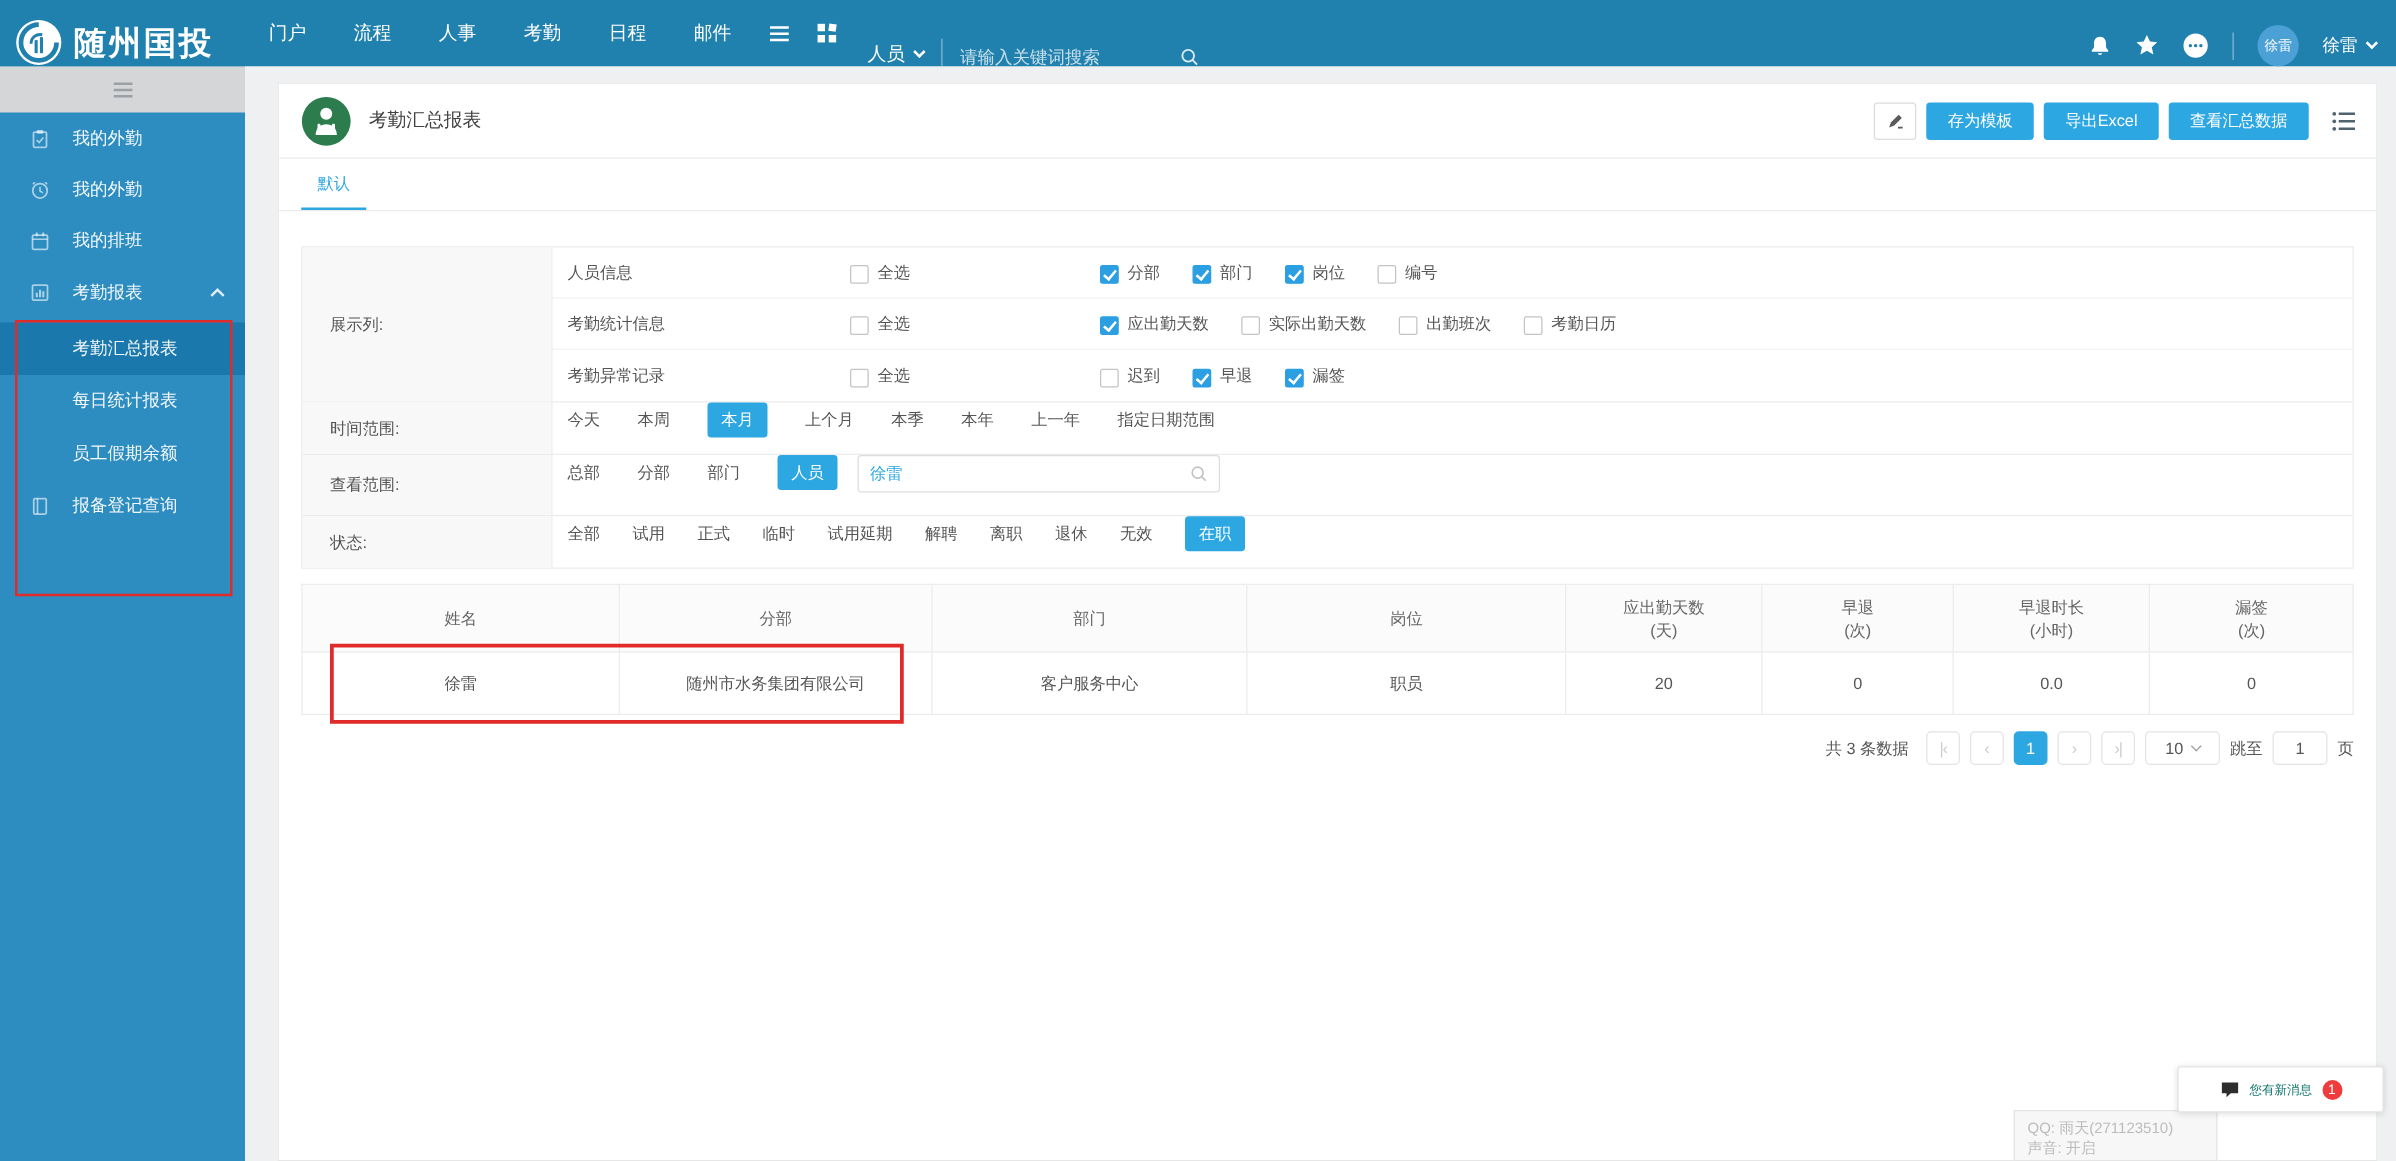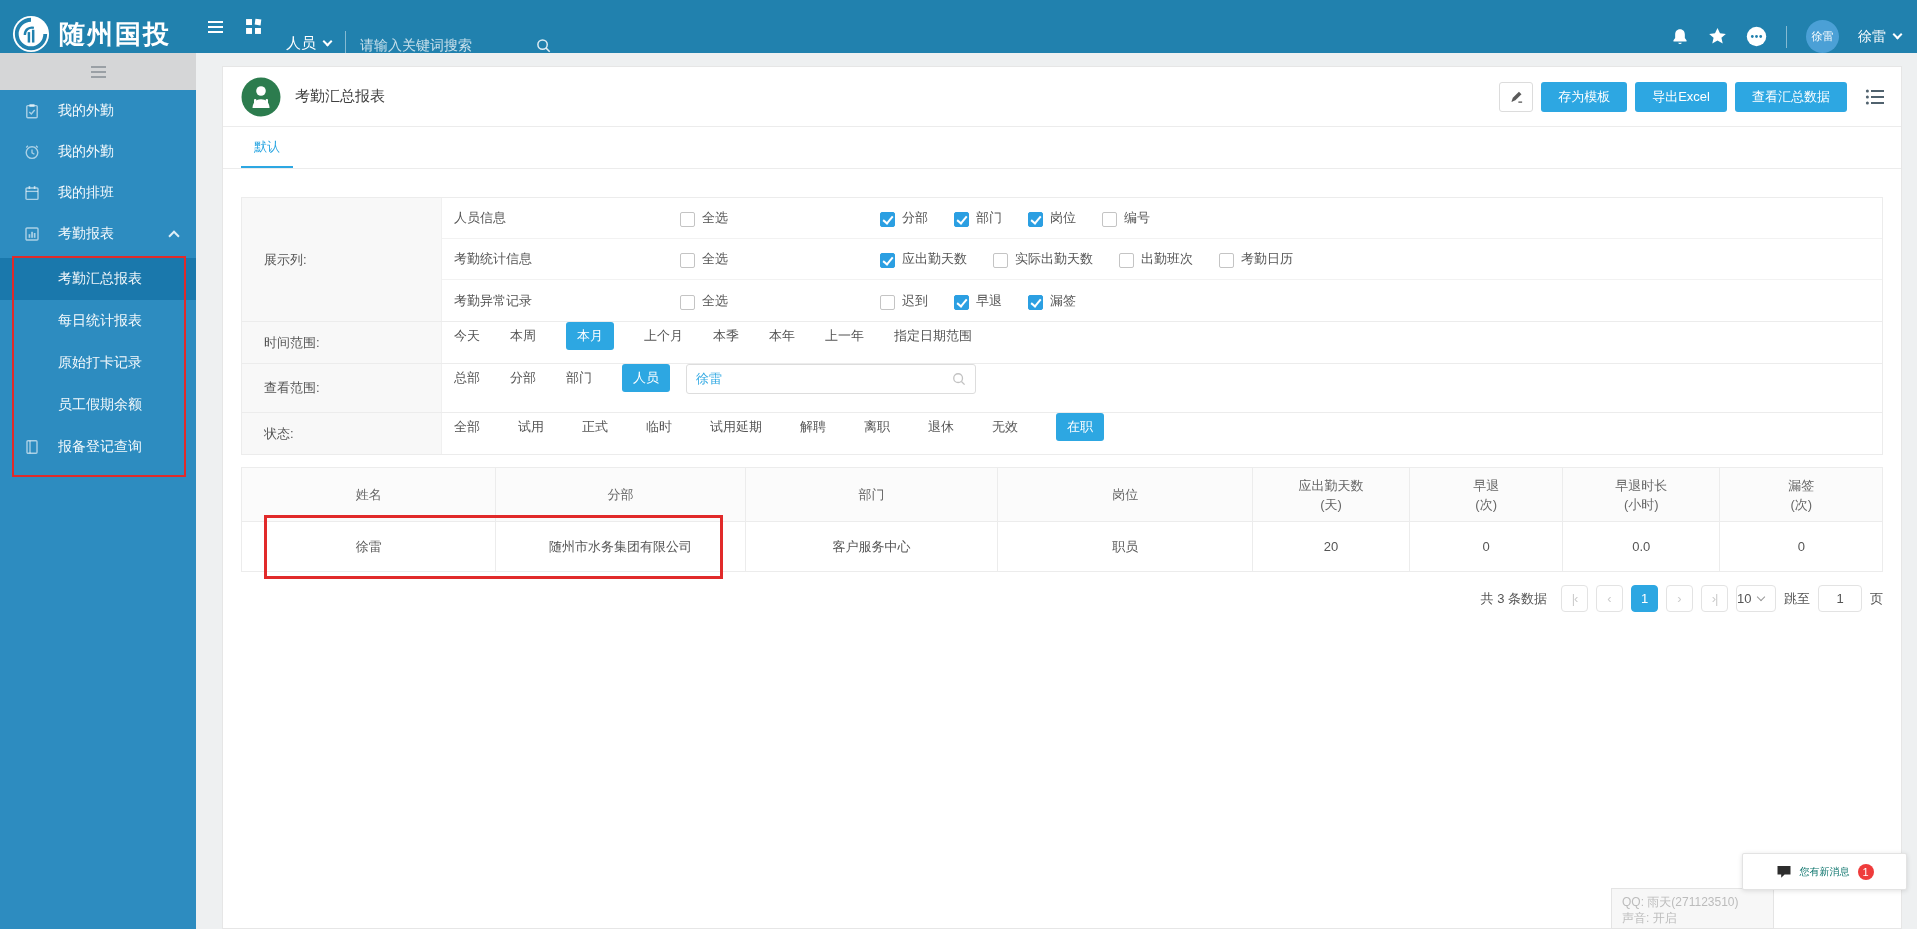--- a/index.html
+++ b/index.html
@@ -70,21 +70,21 @@
   .gname{width:226px;font-size:13px;color:#555;flex:none}
   .gall{width:200px;display:flex;align-items:center;flex:none}
   .gopts{display:flex;align-items:center;gap:26px}
   .opt{display:flex;align-items:flex-end;gap:7px;font-size:13px;color:#555;cursor:pointer}
   .cb{width:15px;height:15px;border:1px solid #c4c4c4;border-radius:2px;background:#fff;position:relative;flex:none}
   .cb.on{background:#2b9fe2;border-color:#2b9fe2}
   .cb.on::after{content:"";position:absolute;left:4px;top:1px;width:4px;height:8px;border:solid #fff;border-width:0 2px 2px 0;transform:rotate(40deg)}
   .fcontent{flex:1;display:flex;align-items:flex-start;padding-left:12px}
   .h41{min-height:41px}.h48{min-height:48px}
   .lopts{display:flex;align-items:center;gap:30px;font-size:13px;color:#555}
-  .lopts.tight{gap:38px}
+  .lopts.tight{gap:26px}
   .lopt{cursor:pointer;white-space:nowrap}
   .chip{background:#2da7e2;color:#fff;border-radius:3px;padding:5px 11px}
   .sinput{margin-left:16px;width:290px;height:30px;border:1px solid #ddd;border-radius:3px;display:flex;align-items:center;padding:0 9px;background:#fff}
   .sinput input{flex:1;border:none;outline:none;font-size:13px;color:#2da7e2;font-family:inherit}
 
   
   .dtable-wrap{position:relative;margin-top:12px}
   table{width:100%;border-collapse:collapse;table-layout:fixed}
   th,td{border:1px solid #ececec;text-align:center}
   th{background:#fbfbfb;font-weight:400;font-size:13px;color:#666;height:54px}
@@ -94,21 +94,21 @@
 
   
   .pager{margin-top:13px;display:flex;align-items:center;justify-content:flex-end;gap:8px;font-size:13px;color:#555}
   .pg-total{margin-right:6px}
   .pg-btn{min-width:27px;height:27px;padding:0 4px;border:1px solid #e3e3e3;border-radius:4px;background:#fff;display:flex;align-items:center;justify-content:center;color:#ccc;font-size:13px;cursor:pointer}
   .pg-btn.active{background:#2da7e2;border-color:#2da7e2;color:#fff}
   .pg-first::before{content:"|\2039";letter-spacing:-1px}
   .pg-prev::before{content:"\2039"}
   .pg-next::before{content:"\203A"}
   .pg-last::before{content:"\203A|";letter-spacing:-1px}
-  .pg-size{width:40px;height:27px;border:1px solid #e3e3e3;border-radius:4px;background:#fff;display:flex;align-items:center;justify-content:flex-start;gap:7px;color:#555;cursor:pointer}
+  .pg-size{width:60px;height:27px;border:1px solid #e3e3e3;border-radius:4px;background:#fff;display:flex;align-items:center;justify-content:center;gap:7px;color:#555;cursor:pointer}
   .chev-gray{width:6px;height:6px;border:solid #999;border-width:0 0 1.5px 1.5px;transform:rotate(-45deg);margin-top:-3px}
   .pg-jump{width:44px;height:27px;border:1px solid #e3e3e3;border-radius:4px;text-align:center;font-size:13px;color:#555;font-family:inherit;outline:none}
 
   
   .msgbox{position:absolute;left:1742px;top:853px;width:165px;height:37px;background:#fff;border:1px solid #e3e3e3;border-radius:2px;box-shadow:0 1px 5px rgba(0,0,0,.12);display:flex;align-items:center;justify-content:center;gap:8px;z-index:50;cursor:pointer}
   .msg-text{font-size:10px;color:#0f766e}
   .badge{width:16px;height:16px;border-radius:50%;background:#ef3b3b;color:#fff;font-size:11px;display:flex;align-items:center;justify-content:center}
   .qqtip{position:absolute;left:1611px;top:888px;width:163px;height:41px;overflow:hidden;background:#f7f7f7;border:1px solid #e4e4e4;padding:5px 10px;font-size:12px;color:#bcbcbc;line-height:16px;z-index:45}
   .qqtip div{white-space:nowrap}
 </style>
@@ -123,20 +123,28 @@
         <svg width="38" height="38" viewBox="0 0 40 40">
           <circle cx="20" cy="20" r="19" fill="#fff"></circle>
           <path d="M20 5a15 15 0 1 0 15 15" fill="none" stroke="#2181ae" stroke-width="4"></path>
           <path d="M13.5 21c0-5.5 4.5-8.5 9.5-7.5" fill="none" stroke="#2181ae" stroke-width="2.5"></path>
           <rect x="16.5" y="18" width="2.6" height="11" fill="#2181ae"></rect>
           <rect x="21" y="15.5" width="2.6" height="13.5" fill="#2181ae"></rect>
         </svg>
       </span>
       <span class="brand">随州国投</span>
     </div>
+    <div class="nav-menu">
+      <div class="nav-item">门户</div>
+      <div class="nav-item">流程</div>
+      <div class="nav-item">人事</div>
+      <div class="nav-item">考勤</div>
+      <div class="nav-item">日程</div>
+      <div class="nav-item">邮件</div>
+    </div>
     <div class="nav-tile">
       <span class="cbar" style="background:#fff;box-shadow:0 -5px 0 #fff,0 5px 0 #fff"></span>
     </div>
     <div class="nav-tile">
       <svg width="17" height="17" viewBox="0 0 16 16">
         <rect x="1" y="1" width="5.6" height="5.6" fill="#fff"></rect>
         <rect x="9.4" y="1" width="5.6" height="5.6" fill="#fff" transform="rotate(8 12 4)"></rect>
         <rect x="1" y="9.4" width="5.6" height="5.6" fill="#fff"></rect>
         <rect x="9.4" y="9.4" width="5.6" height="5.6" fill="#fff"></rect>
       </svg>
@@ -227,21 +235,20 @@
           <rect x="7.2" y="5.8" width="1.7" height="6" fill="currentColor"></rect>
           <rect x="9.8" y="7" width="1.7" height="4.8" fill="currentColor"></rect>
         </svg>
       </span>
       <span>考勤报表</span>
       <span class="side-chev"></span>
     </div>
     <div class="side-sub">
       <div class="side-subitem active">考勤汇总报表</div>
       <div class="side-subitem">每日统计报表</div>
-      <div class="side-subitem">原始打卡记录</div>
       <div class="side-subitem">员工假期余额</div>
     </div>
     <div class="side-item">
       <span class="side-ico">
         <svg width="16" height="16" viewBox="0 0 16 16">
           <rect x="3" y="1.8" width="10" height="12.4" rx="1" fill="none" stroke="currentColor" stroke-width="1.4"></rect>
           <line x1="6" y1="1.8" x2="6" y2="14.2" stroke="currentColor" stroke-width="1.3"></line>
         </svg>
       </span>
       <span>报备登记查询</span>

